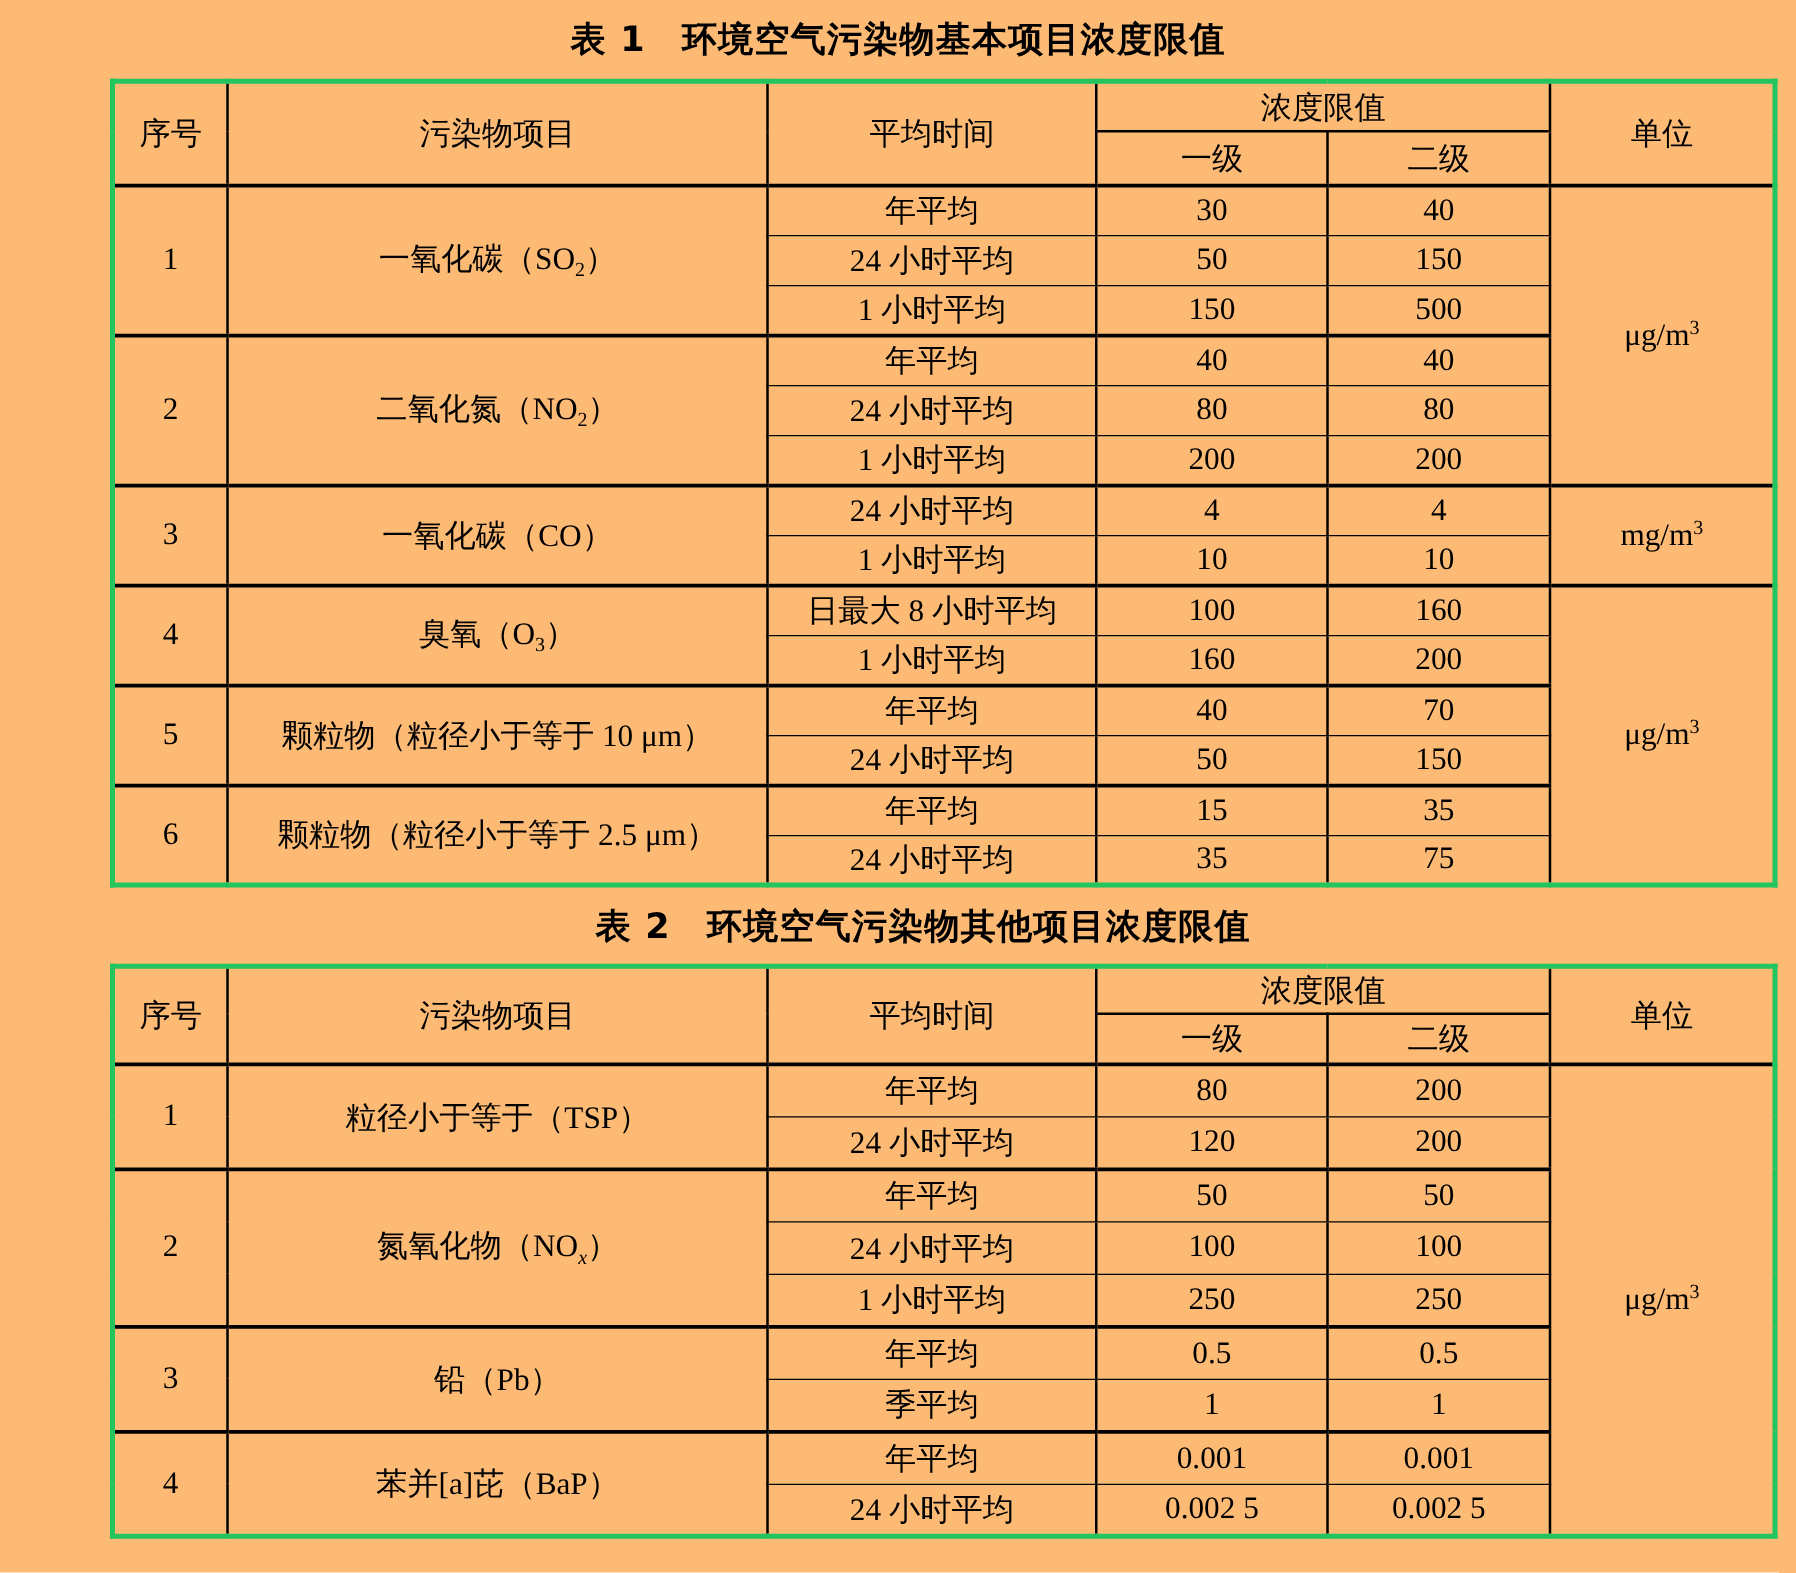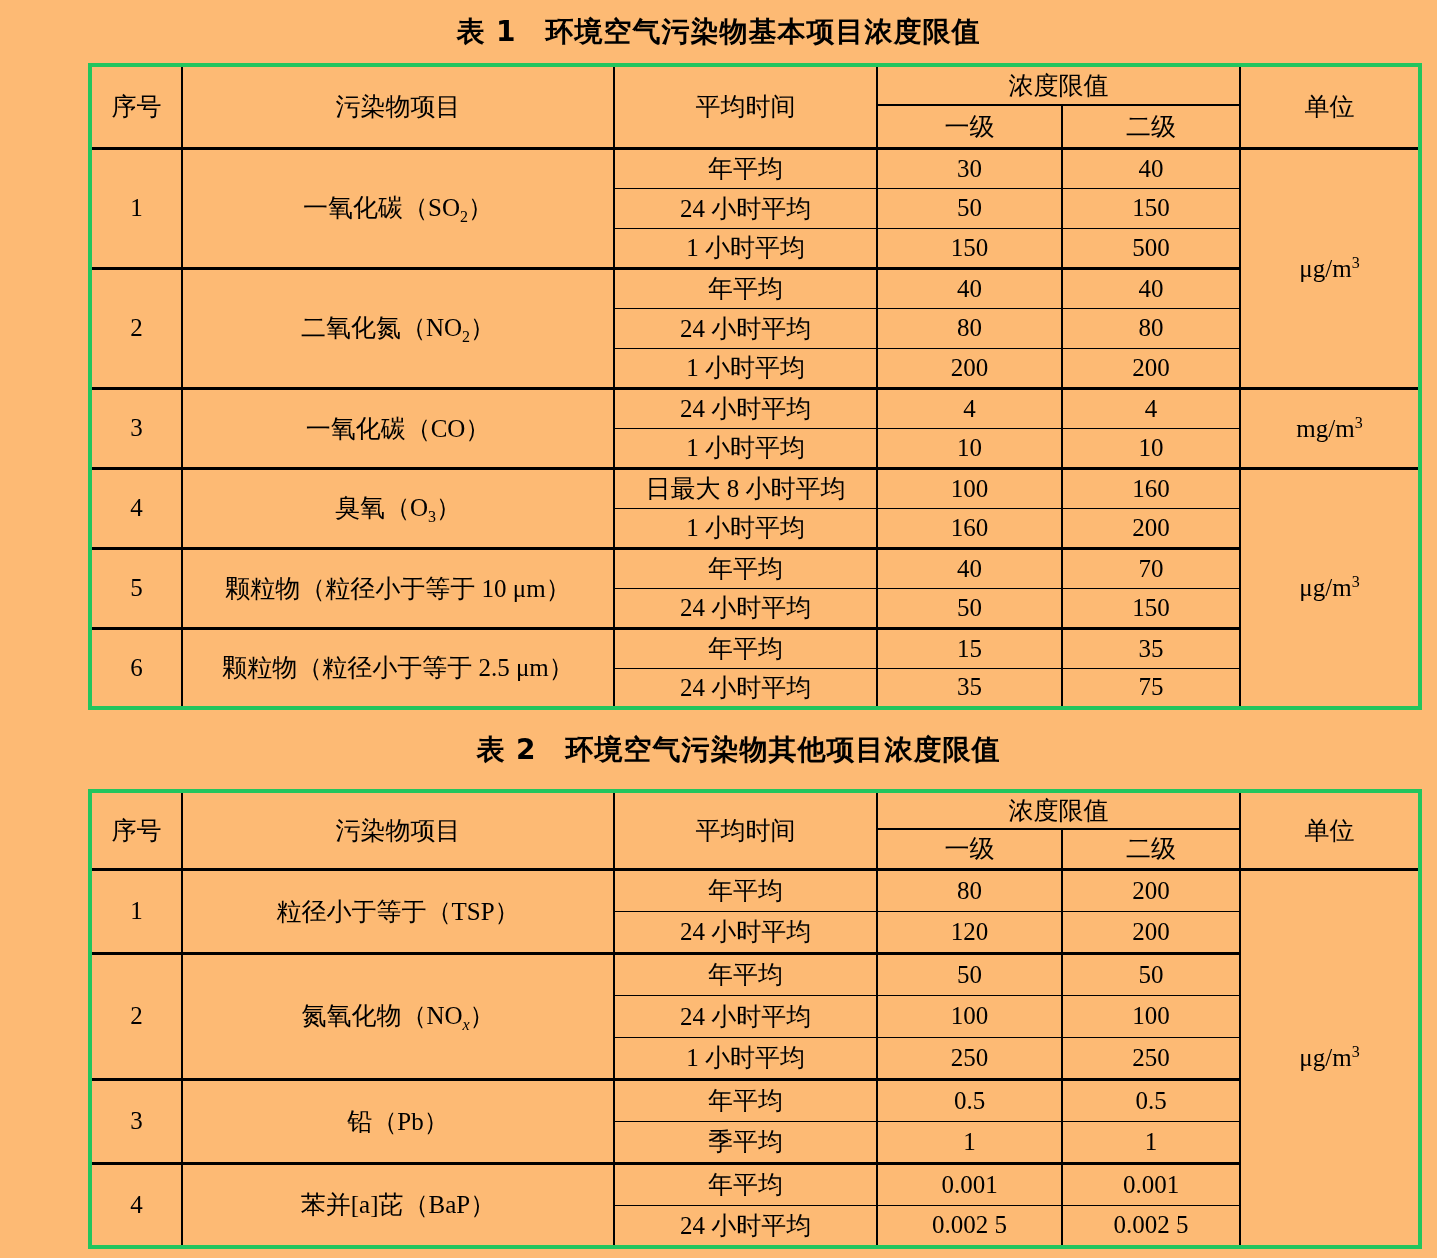--- a/index.html
+++ b/index.html
@@ -16,21 +16,21 @@
     display: flex;
     align-items: center;
     justify-content: center;
     font-family: "DejaVu Sans", "Liberation Sans", sans-serif;
     font-weight: 700;
     font-size: 28px;
     letter-spacing: 1px;
     color: #000000;
   }
   #title-row-0 { height: 63px; }
-  #title-row-1 { height: 79px; margin-left: 40px; }
+  #title-row-1 { height: 61px; margin-left: 40px; }
   table.limits {
     border-collapse: collapse;
     table-layout: fixed;
     width: 1330px;
     margin-left: 88px;
     border: 4px solid #22c55e;
     font-size: 25px;
     color: #000000;
   }
   th, td {

